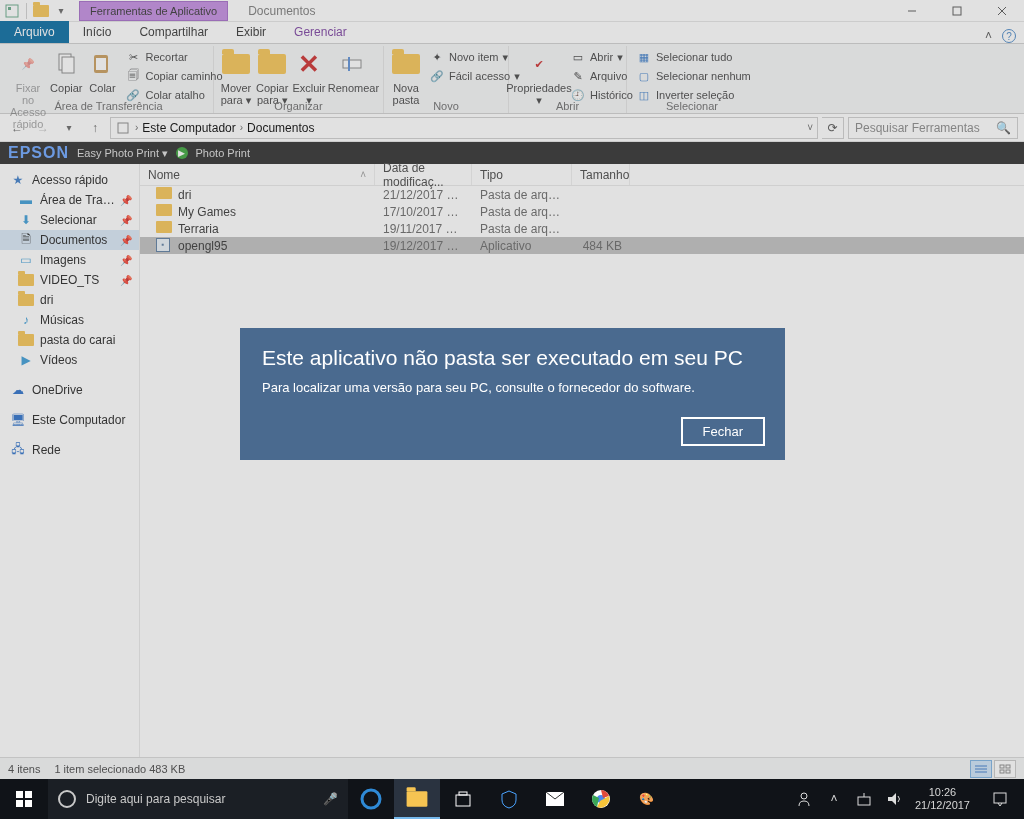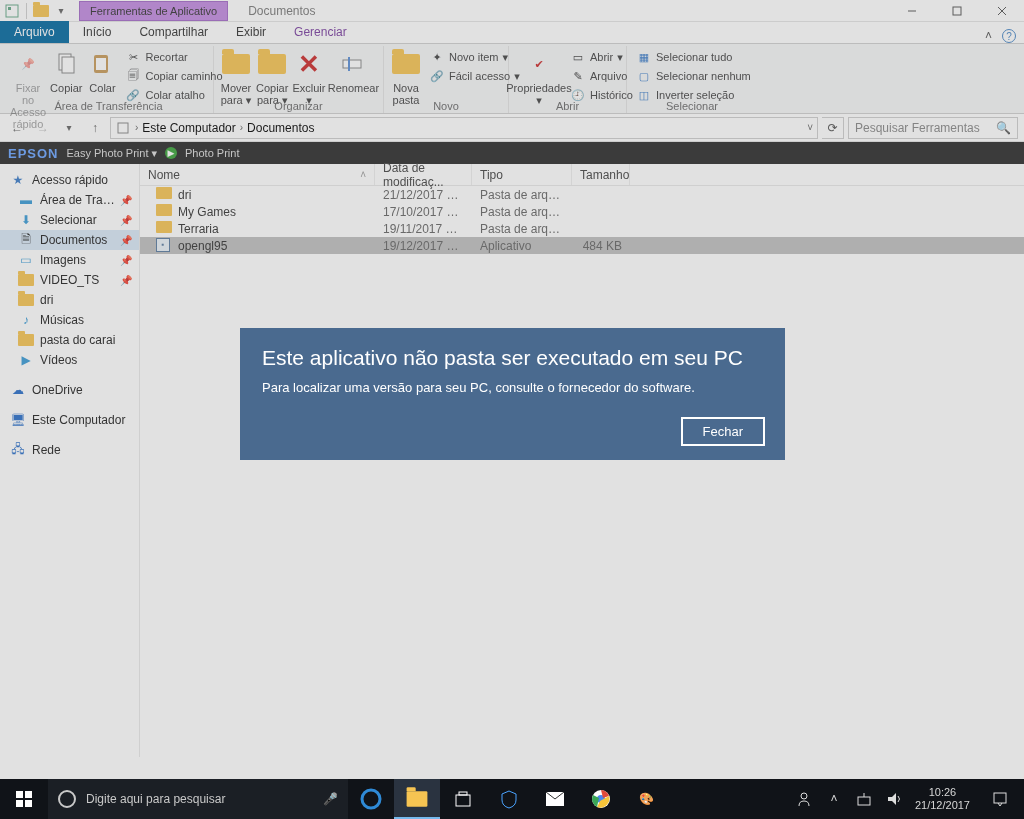--- a/index.html
+++ b/index.html
@@ -43,21 +43,21 @@
 .navbar { height:28px; background:#fff; border-bottom:1px solid #e5e5e5; display:flex; align-items:center; padding:0 6px; gap:4px; }
 .nav-arrow { width:22px; height:22px; display:flex; align-items:center; justify-content:center; color:#666; }
 .nav-arrow.disabled { opacity:.4; }
 .breadcrumb { flex:1; border:1px solid #cfcfcf; height:22px; display:flex; align-items:center; padding:0 4px; gap:4px; background:#fff; font-size:12px; }
 .bc-sep { color:#666; font-size:10px; }
 .refresh { width:22px; height:22px; border:1px solid #cfcfcf; border-left:none; display:flex; align-items:center; justify-content:center; color:#555; background:#fff; }
 .searchbox { width:170px; height:22px; border:1px solid #cfcfcf; display:flex; align-items:center; padding:0 6px; background:#fff; color:#888; font-size:12px; justify-content:space-between; }
 
 
 .epsonbar { height:22px; background:#2b2b2b; color:#ddd; display:flex; align-items:center; padding:0 8px; font-size:11px; gap:8px; }
-.epson-logo { color:#6aa4ff; font-weight:bold; letter-spacing:1px; font-size:13px; }
+.epson-logo { color:#6aa4ff; font-weight:bold; letter-spacing:1px; font-size:16px; }
 .epson-dot { width:12px; height:12px; border-radius:50%; background:#3aa53a; display:inline-flex; align-items:center; justify-content:center; color:#fff; font-size:9px; }
 
 
 .content { display:flex; height:593px; }
 .sidebar { width:140px; border-right:1px solid #e8e8e8; background:#fff; padding:6px 0; overflow:hidden; }
 .sb-item { display:flex; align-items:center; gap:6px; padding:2px 8px 2px 18px; font-size:12px; color:#222; white-space:nowrap; position:relative; }
 .sb-item.top { padding-left:10px; }
 .sb-item.sel { background:#d9e8f7; }
 .sb-pin { position:absolute; right:6px; color:#6b6b6b; font-size:10px; }
 .sb-icon { width:16px; height:16px; display:inline-flex; align-items:center; justify-content:center; }
@@ -453,20 +453,41 @@
               <span>opengl95</span>
             </div>
             <div class="cell date">19/12/2017 13:08</div>
             <div class="cell type">Aplicativo</div>
             <div class="cell size">484 KB</div>
           </div>
         </div>
     </div>
   </div>
 
+  <div class="statusbar">
+    <span>4 itens</span>
+    <span>1 item selecionado  483 KB</span>
+    <div class="status-views">
+      <div class="sv-btn active">
+          <svg width="12" height="10">
+            <line x1="0" y1="2" x2="12" y2="2" stroke="#3a7bc8"></line>
+            <line x1="0" y1="5" x2="12" y2="5" stroke="#3a7bc8"></line>
+            <line x1="0" y1="8" x2="12" y2="8" stroke="#3a7bc8"></line>
+          </svg>
+        </div>
+      <div class="sv-btn">
+          <svg width="12" height="10">
+            <rect x="1" y="1" width="4" height="3" fill="none" stroke="#888"></rect>
+            <rect x="7" y="1" width="4" height="3" fill="none" stroke="#888"></rect>
+            <rect x="1" y="6" width="4" height="3" fill="none" stroke="#888"></rect>
+            <rect x="7" y="6" width="4" height="3" fill="none" stroke="#888"></rect>
+          </svg>
+        </div>
+    </div>
+  </div>
 
 </div>
 
 <div class="dim"></div>
 
 <div class="dialog">
   <h1>Este aplicativo não pasta ser executado em seu PC</h1>
   <p>Para localizar uma versão para seu PC, consulte o fornecedor do software.</p>
   <button class="dialog-btn">Fechar</button>
 </div>

